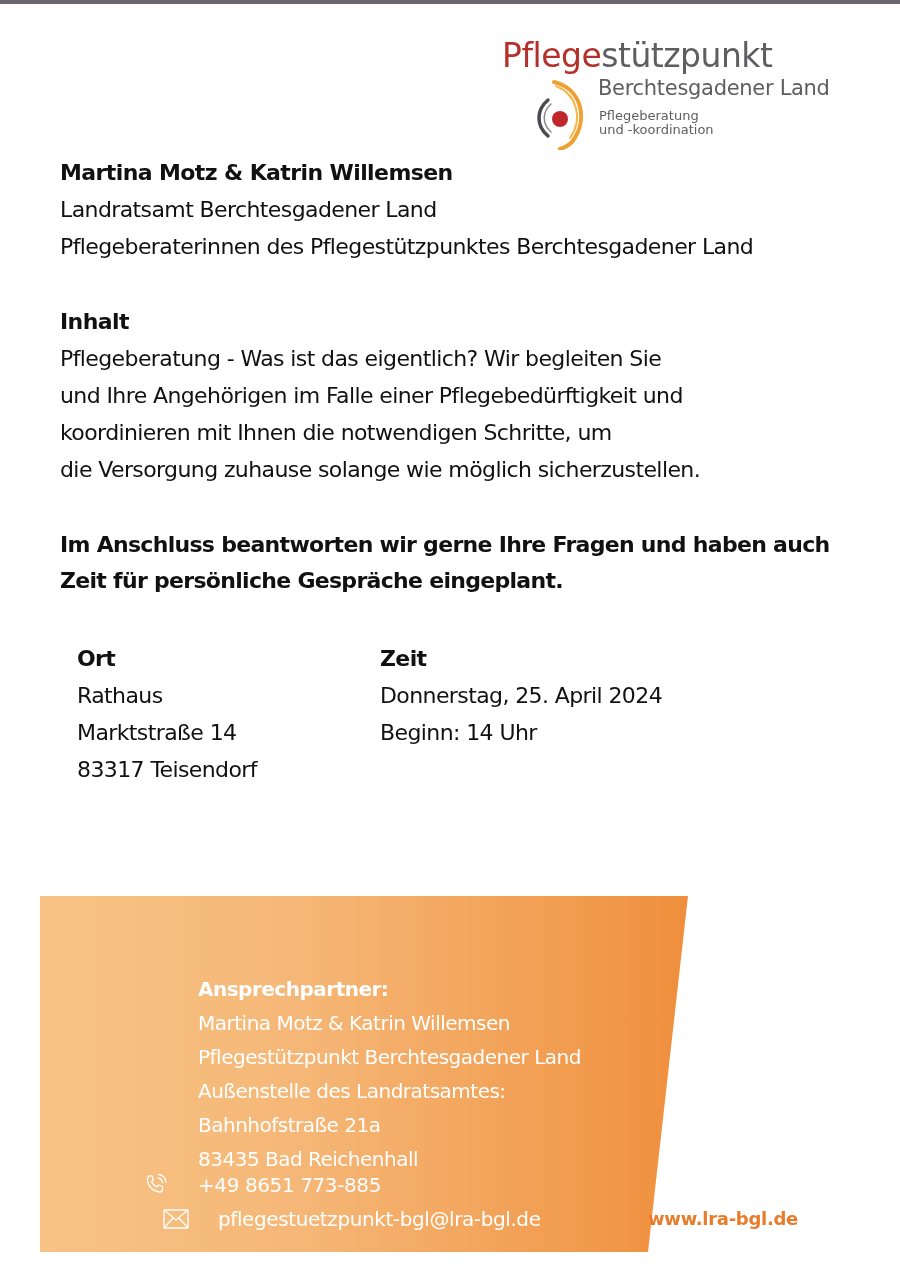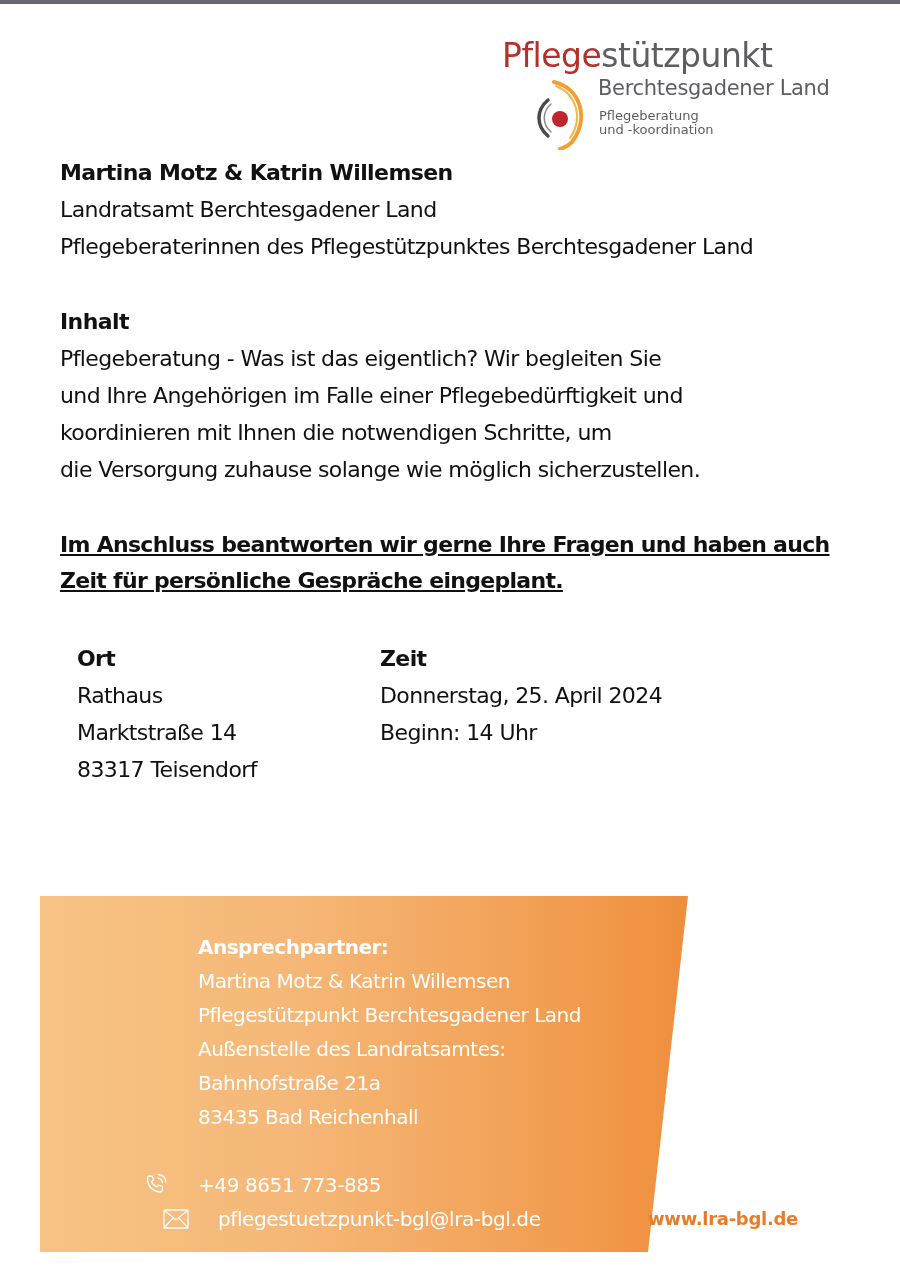--- a/index.html
+++ b/index.html
@@ -18,31 +18,31 @@
   .logo-title .grey { color: #5e5e62; }
   .logo-mark { position: absolute; left: 70px; top: 42px; width: 60px; height: 72px; }
   .logo-sub1 { position: absolute; left: 136px; top: 40px; font-size: 21px; color: #5e5e62; letter-spacing: -0.3px; white-space: nowrap; }
   .logo-sub2 { position: absolute; left: 137px; top: 73px; font-size: 13px; color: #5e5e62; line-height: 14px; white-space: nowrap; }
 
   .txt { position: absolute; left: 60px; font-family: "DejaVu Sans", sans-serif; font-size: 22px; line-height: 37px; color: #111; letter-spacing: -0.6px; white-space: nowrap; }
   .b { font-weight: bold; }
 
   .speakers { top: 154px; }
   .content { top: 303px; }
-  .note { top: 527px; font-weight: bold; font-size: 22px; line-height: 36px; letter-spacing: -0.7px; text-decoration: underline; }
+  .note { top: 527px; font-weight: bold; font-size: 22px; line-height: 36px; letter-spacing: -0.7px; }
   .ort { top: 640px; margin-left: 17px; }
   .zeit { top: 640px; left: 380px; }
 
   
   .panel { position: absolute; left: 40px; top: 896px; width: 650px; height: 356px;
     background: linear-gradient(90deg, #f7c384 0%, #f5b777 40%, #f19a4c 85%, #ef8e3c 100%);
     clip-path: polygon(0 0, 648px 0, 608px 356px, 0 356px);
   }
   .panel-text { position: absolute; left: 198px; top: 930px; color: #ffffff; font-size: 20px; line-height: 34px; letter-spacing: -0.5px; white-space: nowrap; }
-  .panel-text .h { font-weight: bold; font-size: 20px; }
+  .panel-text .h { font-weight: bold; font-size: 20px; margin-top: 42px; }
   .contact-row { position: absolute; left: 143px; color: #fff; font-size: 20px; letter-spacing: -0.4px; white-space: nowrap; display: flex; align-items: center; justify-content: center; }
   .contact-row .ico { width: 26px; height: 26px; margin-right: 29px; display: inline-flex; align-items: center; justify-content: center; }
   .phone-row { top: 1172px; }
   .mail-row { top: 1206px; padding-left: 20px; }
   .web { position: absolute; left: 648px; top: 1208px; color: #e97c2a; font-weight: bold; font-size: 18px; letter-spacing: -0.3px; white-space: nowrap; }
 </style>
 </head>
 <body>
 
 <div class="topbar"></div>

